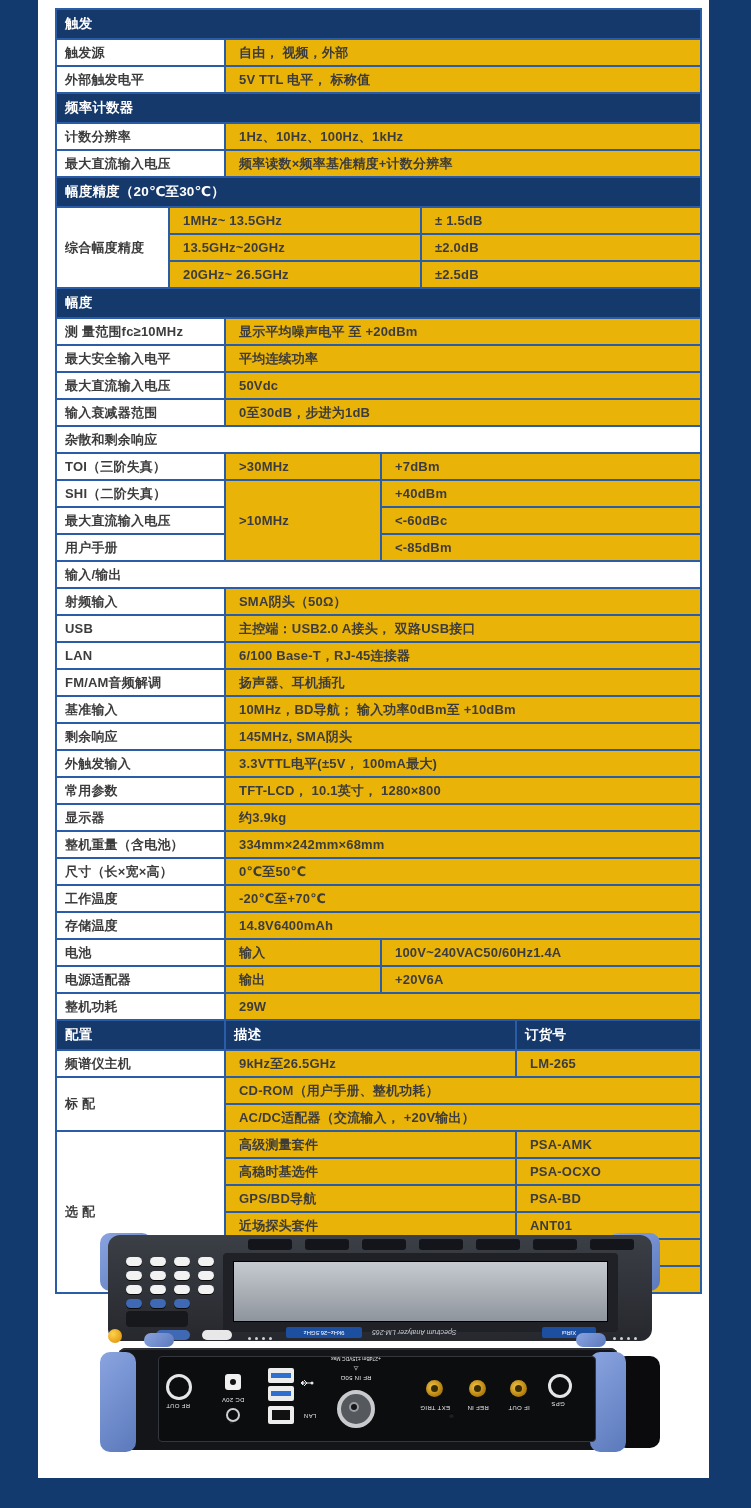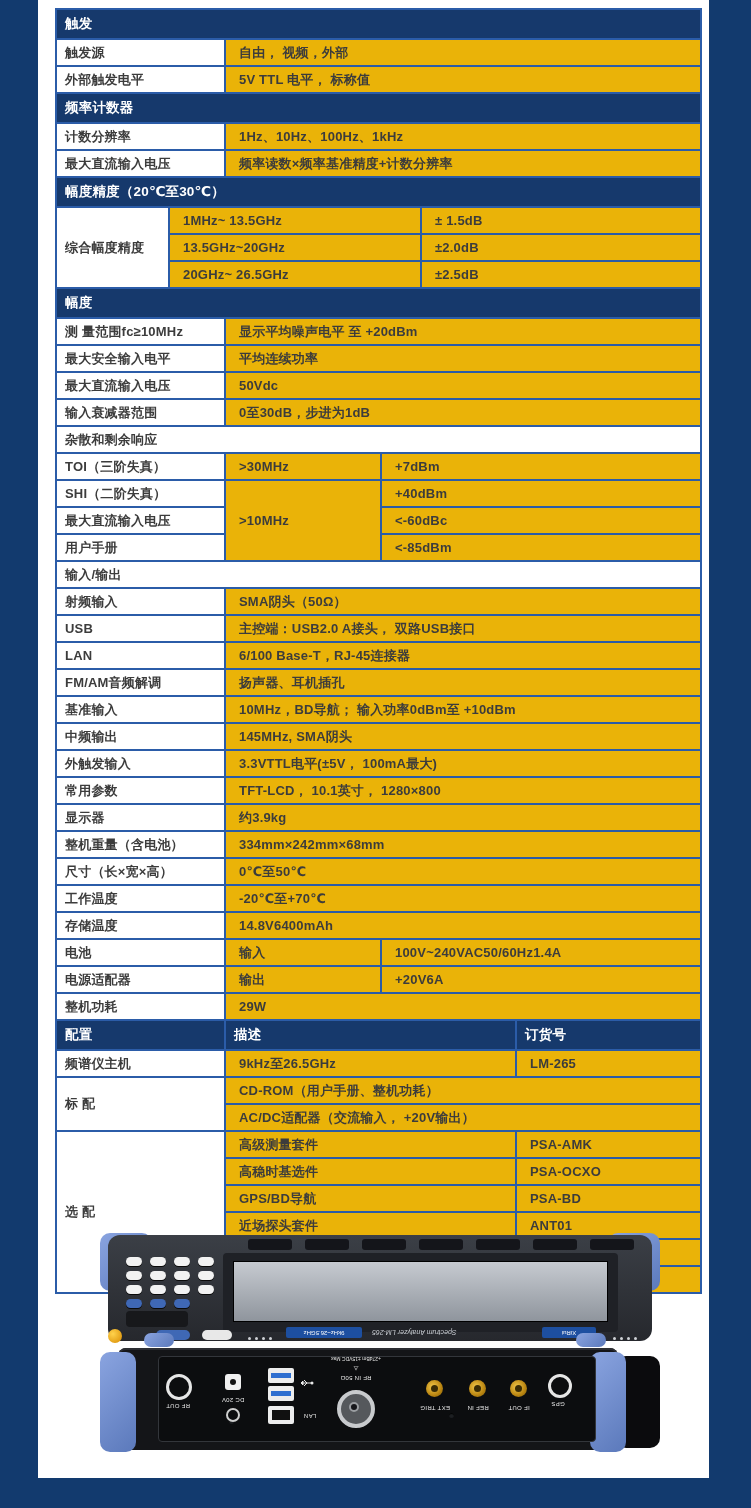--- a/index.html
+++ b/index.html
@@ -195,21 +195,21 @@
         </tr>
         <tr>
           <td class="label" colspan="2">FM/AM音频解调</td>
           <td class="value" colspan="4">扬声器、耳机插孔</td>
         </tr>
         <tr>
           <td class="label" colspan="2">基准输入</td>
           <td class="value" colspan="4">10MHz，BD导航； 输入功率0dBm至 +10dBm</td>
         </tr>
         <tr>
-          <td class="label" colspan="2">中频输出</td>
+          <td class="label" colspan="2">剩余响应</td>
           <td class="value" colspan="4">145MHz, SMA阴头</td>
         </tr>
         <tr>
           <td class="label" colspan="2">外触发输入</td>
           <td class="value" colspan="4">3.3VTTL电平(±5V， 100mA最大)</td>
         </tr>
         <tr>
           <td class="label" colspan="2">常用参数</td>
           <td class="value" colspan="4">TFT-LCD， 10.1英寸， 1280×800</td>
         </tr>

